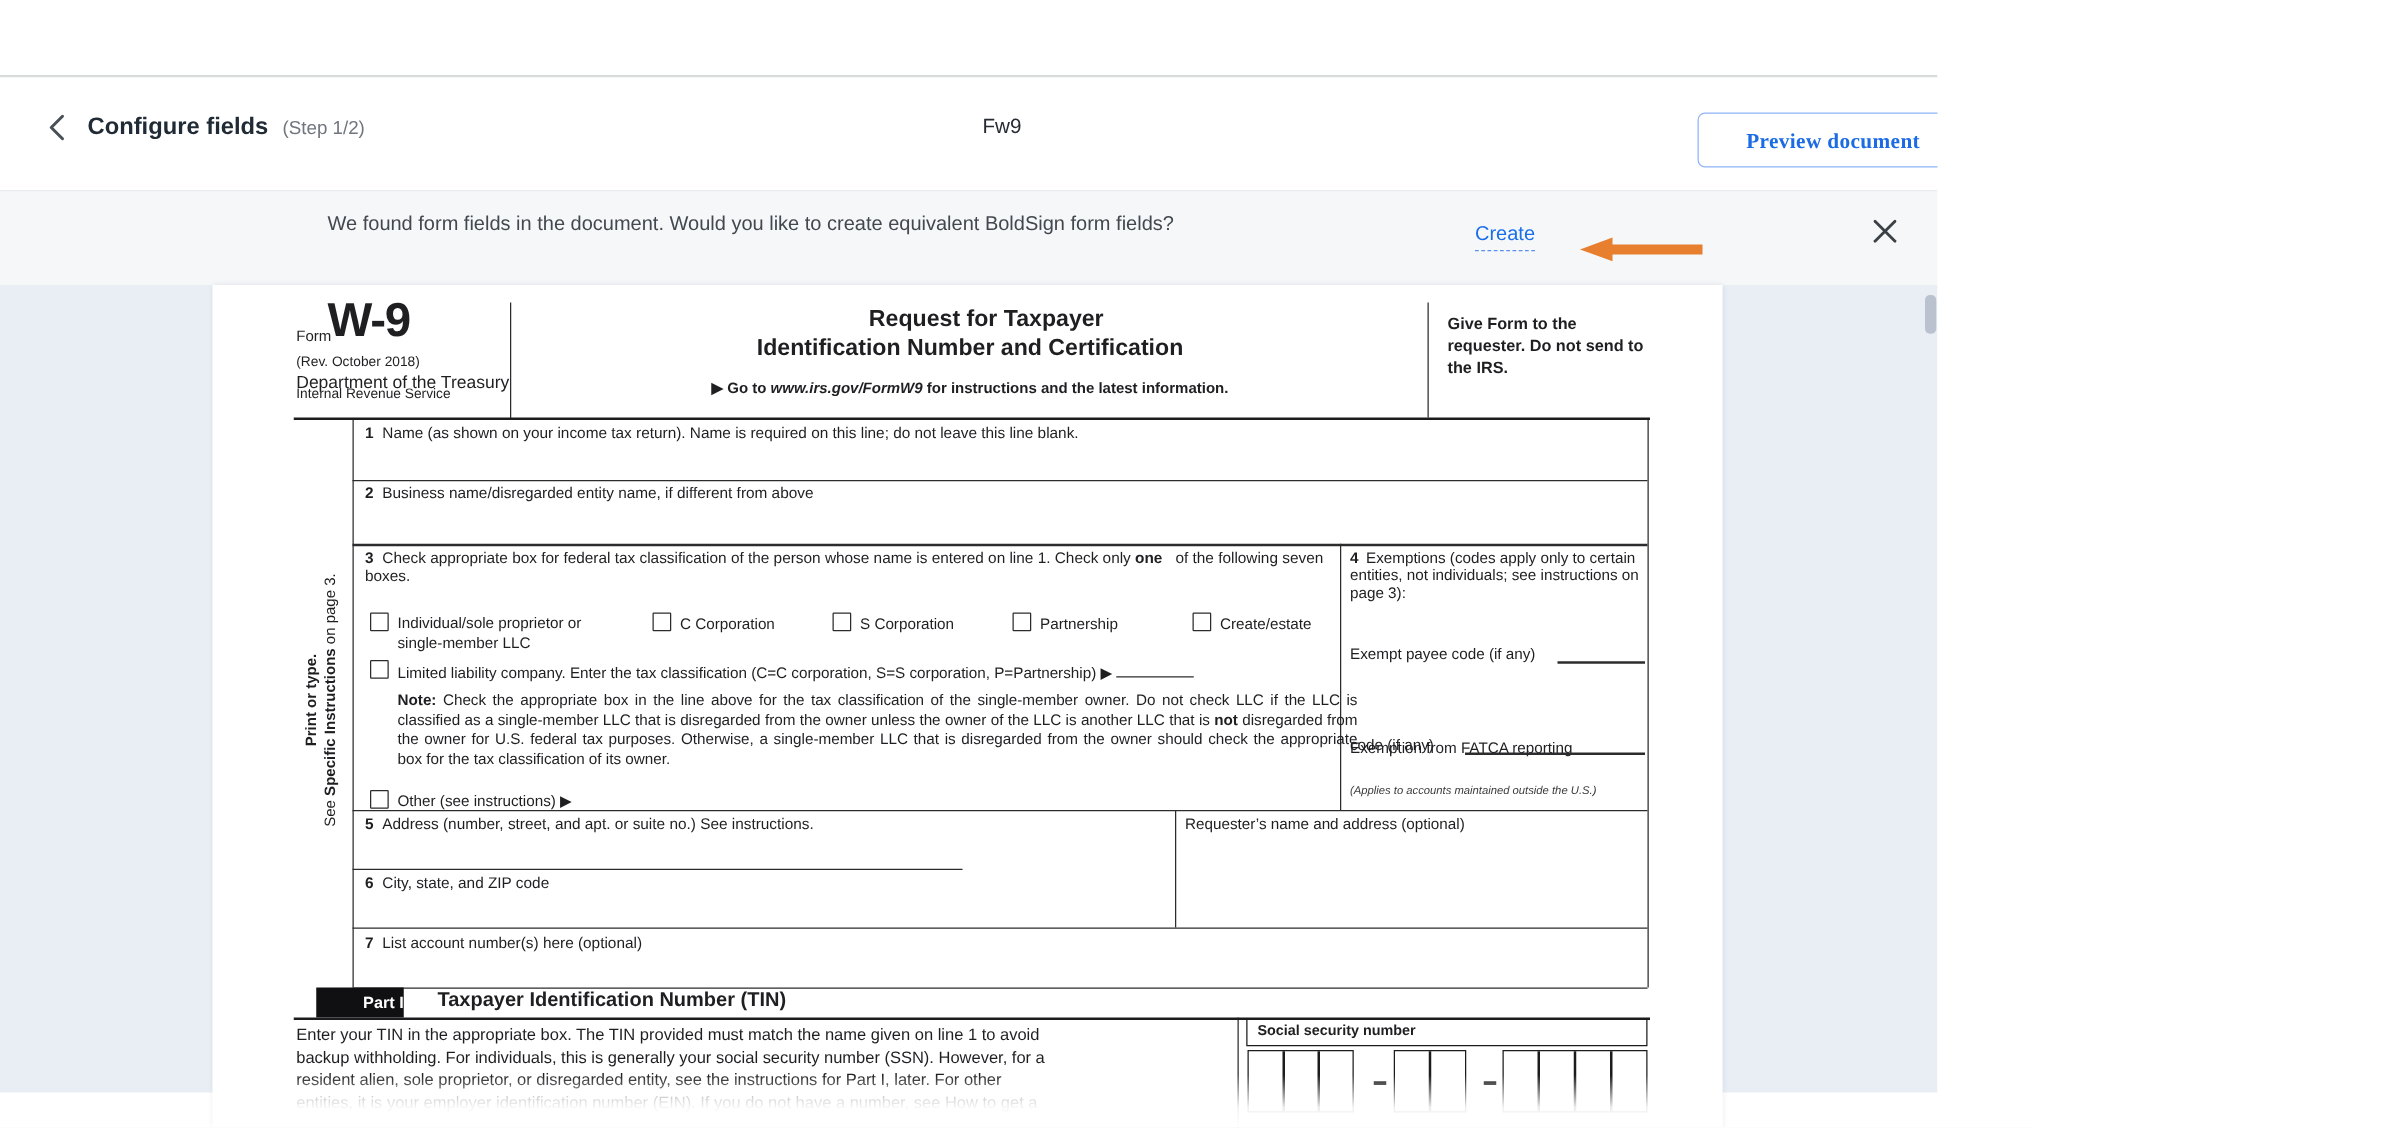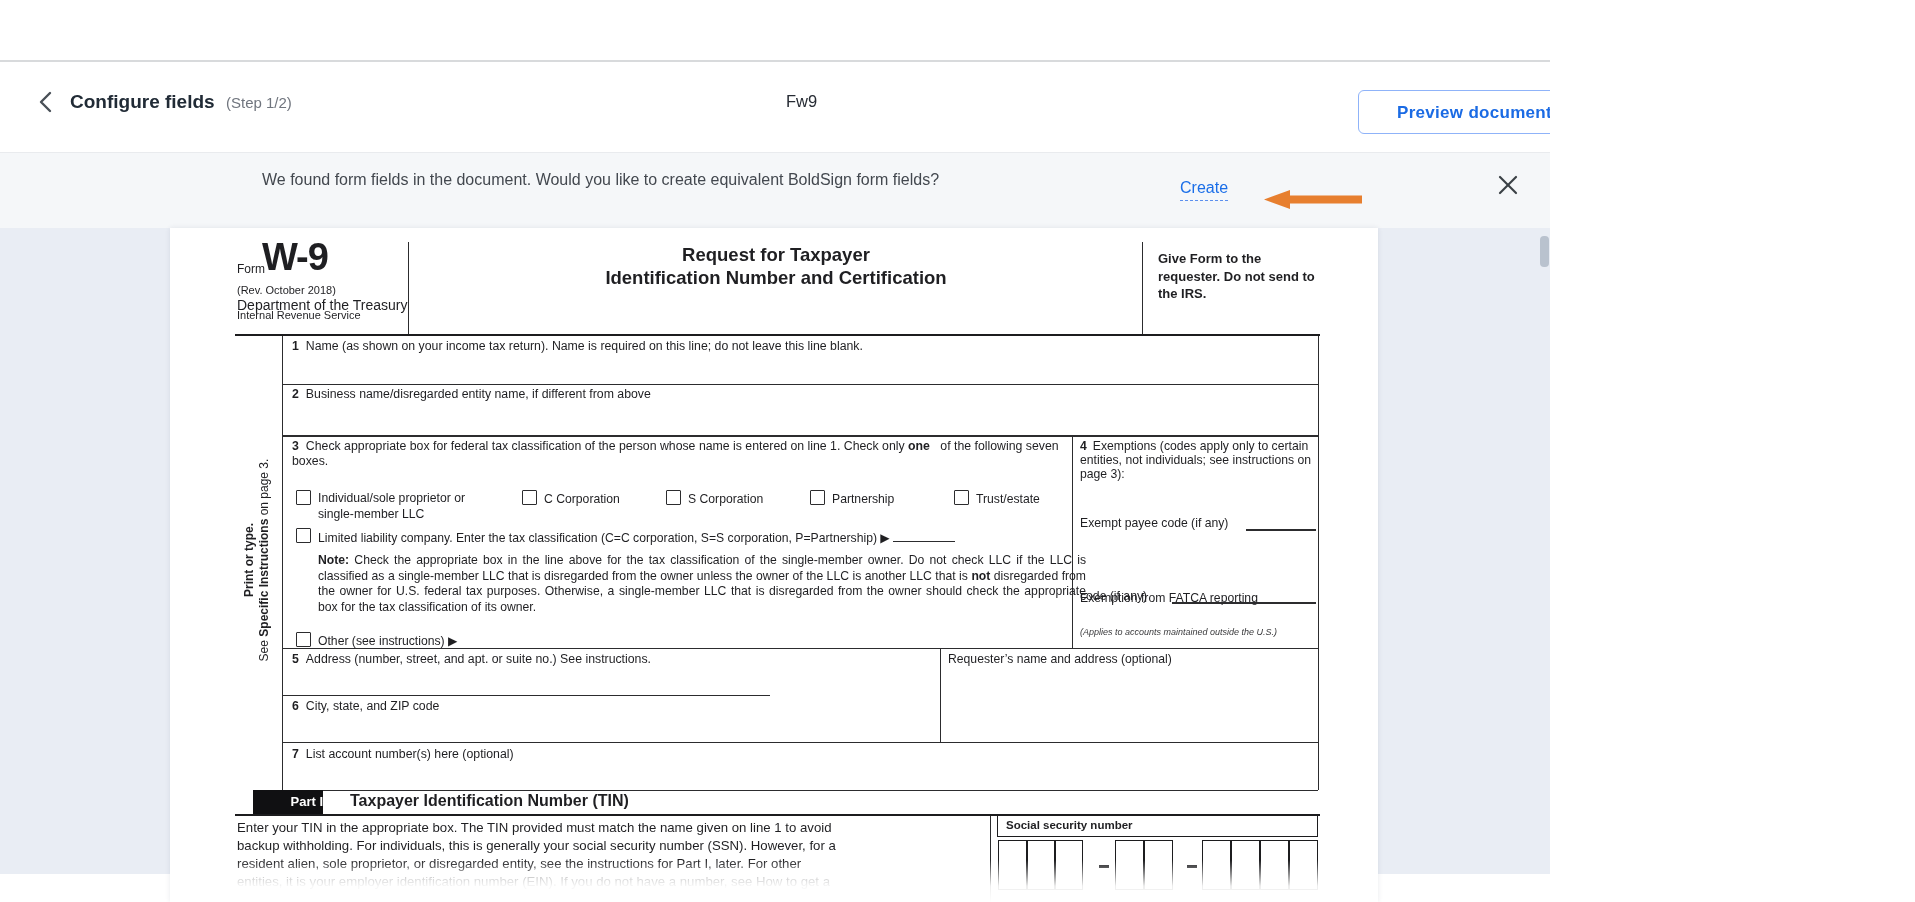--- a/index.html
+++ b/index.html
@@ -10,21 +10,21 @@
   .topline{position:absolute;left:0;top:60px;width:1550px;height:2px;background:#d8dadc;}
   
   .hdr{position:absolute;left:0;top:62px;width:1550px;height:90px;background:#fff;}
   .hdr-title{position:absolute;left:70px;top:29px;font-size:19px;font-weight:700;color:#212b36;}
   .hdr-step{position:absolute;left:226px;top:32px;font-size:15px;color:#70757e;}
   .hdr-doc{position:absolute;left:786px;top:30px;font-size:16.5px;font-weight:500;color:#262b33;}
   .back{position:absolute;left:34px;top:25px;width:26px;height:30px;cursor:pointer;}
   .btn-preview{position:absolute;left:1358px;top:28px;width:300px;height:44px;background:#fff;
     border:1.5px solid #8fb3f9;border-radius:6px;color:#1b6be4;font-size:17px;font-weight:600;
     letter-spacing:.3px;text-align:left;padding:0 0 0 38px;box-sizing:border-box;line-height:41px;
-    font-family:Liberation Sans, sans-serif;white-space:nowrap;overflow:hidden;}
+    font-family:Liberation Serif, serif;white-space:nowrap;overflow:hidden;}
   
   .banner{position:absolute;left:0;top:152px;width:1550px;height:76px;background:#f5f7f9;
           border-top:1px solid #e9ebee;box-sizing:border-box;}
   .banner-msg{position:absolute;left:262px;top:18px;font-size:16px;color:#43484f;}
   .create{position:absolute;left:1180px;top:26px;font-size:16px;color:#1a6ee8;
           border-bottom:1.6px dashed #5d90ee;padding-bottom:3px;cursor:pointer;}
   .close-x{position:absolute;left:1496px;top:20px;width:24px;height:24px;cursor:pointer;}
   
   .docarea{position:absolute;left:0;top:228px;width:1550px;height:646px;background:#e9edf4;}
   .thumb{position:absolute;left:1540px;top:236px;width:9px;height:31px;background:#b9c2ce;border-radius:4px;}
@@ -86,22 +86,25 @@
     <div class="thumb"></div>
 
     <div class="page">
 
       <span class="t" style="left:67px;top:34px;font-size:12px;">Form</span>
       <span class="t" style="left:92px;top:8px;font-size:38px;font-weight:900;letter-spacing:-1px;">W-9</span>
       <span class="t" style="left:67px;top:56px;font-size:11px;">(Rev. October 2018)</span>
       <span class="t" style="left:67px;top:69px;font-size:14px;">Department of the Treasury</span>
       <span class="t" style="left:67px;top:81px;font-size:11px;">Internal Revenue Service</span>
       <div class="vline" style="left:238px;top:14px;height:94px;"></div>
-      <div class="t" style="left:240px;top:16px;width:732px;text-align:center;font-size:18.5px;font-weight:700;">Request for Taxpayer</div>
+      <div class="t" style="left:240px;top:16px;width:732px;text-align:center;font-size:18.5px;font-weight:700;padding-left:13px;">Request for Taxpayer</div>
       <div class="t" style="left:240px;top:39px;width:732px;text-align:center;font-size:18.5px;font-weight:700;">Identification Number and Certification</div>
+      <div class="t" style="left:240px;top:75px;width:732px;text-align:center;font-size:12px;font-weight:700;">
+        <span>▶ Go to </span><i>www.irs.gov/FormW9</i><span> for instructions and the latest information.</span>
+      </div>
       <div class="vline" style="left:972px;top:14px;height:92px;"></div>
       <div class="t j" style="left:988px;top:22px;width:158px;font-size:13px;font-weight:700;line-height:17.5px;white-space:normal;text-align:left;">Give Form to the requester. Do not send to the IRS.</div>
       <div class="heavy" style="left:65px;top:106px;width:1085px;"></div>
 
       <div class="sidenote">
         <div><b>Print or type.</b></div>
         <div><span>See </span><b>Specific Instructions</b><span> on page 3.</span></div>
       </div>
 
       <div class="vline" style="left:112px;top:108px;height:454px;"></div>
@@ -123,21 +126,21 @@
 
       <div class="cb" style="left:126px;top:262px;"></div>
       <div class="t" style="left:148px;top:263px;width:170px;white-space:normal;font-size:12.2px;line-height:15.5px;">Individual/sole proprietor or single-member LLC</div>
       <div class="cb" style="left:352px;top:262px;"></div>
       <span class="t" style="left:374px;top:264px;font-size:12.2px;">C Corporation</span>
       <div class="cb" style="left:496px;top:262px;"></div>
       <span class="t" style="left:518px;top:264px;font-size:12.2px;">S Corporation</span>
       <div class="cb" style="left:640px;top:262px;"></div>
       <span class="t" style="left:662px;top:264px;font-size:12.2px;">Partnership</span>
       <div class="cb" style="left:784px;top:262px;"></div>
-      <span class="t" style="left:806px;top:264px;font-size:12.2px;">Trust/estate</span>
+      <span class="t" style="left:806px;top:264px;font-size:12.2px;">Create/estate</span>
 
       <div class="cb" style="left:126px;top:300px;"></div>
       <span class="t" style="left:148px;top:302px;font-size:12.2px;"><span>Limited liability company. Enter the tax classification (C=C corporation, S=S corporation, P=Partnership) ▶</span>&nbsp;<span class="uline" style="width:62px;"></span></span>
 
       <div class="t j" style="left:148px;top:325px;width:768px;white-space:normal;font-size:12.2px;line-height:15.5px;"><b>Note:</b><span> Check the appropriate box in the line above for the tax classification of the single-member owner.  Do not check LLC if the LLC is classified as a single-member LLC that is disregarded from the owner unless the owner of the LLC is another LLC that is </span><b>not</b><span> disregarded from the owner for U.S. federal tax purposes. Otherwise, a single-member LLC that is disregarded from the owner should check the appropriate box for the tax classification of its owner.</span></div>
 
       <div class="cb" style="left:126px;top:404px;"></div>
       <span class="t" style="left:148px;top:406px;font-size:12.2px;">Other (see instructions) ▶</span>
 
       <div class="t" style="left:910px;top:211px;width:232px;white-space:normal;font-size:12.2px;line-height:14px;"><b style="margin-right:6px;">4</b><span>Exemptions (codes apply only to certain entities, not individuals; see instructions on page 3):</span></div>

